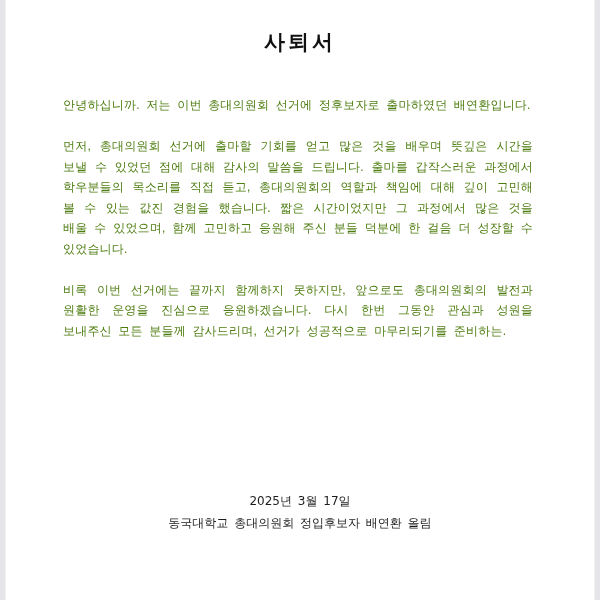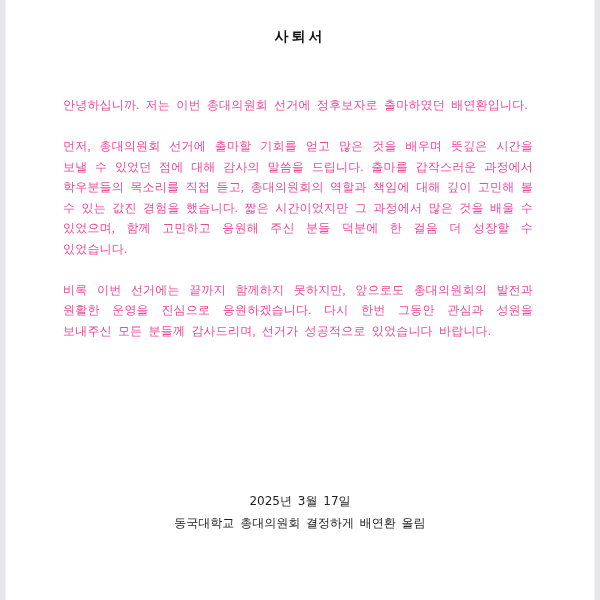--- a/index.html
+++ b/index.html
@@ -21,34 +21,34 @@
       border-right: 1px solid #f2f2f2;
       box-sizing: border-box;
     }
     .title {
       position: absolute;
       top: 28px;
       left: 0;
       width: 100%;
       text-align: center;
       font-family: "DejaVu Sans", sans-serif;
-      font-size: 14px;
+      font-size: 21px;
       font-weight: bold;
       color: #111;
       letter-spacing: 3px;
     }
     .body {
       position: absolute;
       left: 57px;
       top: 95px;
       width: 470px;
-      font-family: Liberation Serif, serif;
+      font-family: Liberation Sans, sans-serif;
       font-size: 12px;
       line-height: 20.5px;
-      color: #ec4899;
+      color: #4d7c0f;
       letter-spacing: 0.2px;
       word-spacing: 3px;
     }
     .para {
       margin: 0 0 20.5px 0;
       text-align: justify;
       word-break: keep-all;
     }
     .signature {
       position: absolute;
@@ -66,20 +66,20 @@
   </style>
 </head>
 <body>
 
 <div class="page">
   <div class="title">사퇴서</div>
 
   <div class="body">
     <p class="para">안녕하십니까. 저는 이번 총대의원회 선거에 정후보자로 출마하였던 배연환입니다.</p>
     <p class="para">먼저, 총대의원회 선거에 출마할 기회를 얻고 많은 것을 배우며 뜻깊은 시간을 보낼 수 있었던 점에 대해 감사의 말씀을 드립니다. 출마를 갑작스러운 과정에서 학우분들의 목소리를 직접 듣고, 총대의원회의 역할과 책임에 대해 깊이 고민해 볼 수 있는 값진 경험을 했습니다. 짧은 시간이었지만 그 과정에서 많은 것을 배울 수 있었으며, 함께 고민하고 응원해 주신 분들 덕분에 한 걸음 더 성장할 수 있었습니다.</p>
-    <p class="para">비록 이번 선거에는 끝까지 함께하지 못하지만, 앞으로도 총대의원회의 발전과 원활한 운영을 진심으로 응원하겠습니다. 다시 한번 그동안 관심과 성원을 보내주신 모든 분들께 감사드리며, 선거가 성공적으로 있었습니다 바랍니다.</p>
+    <p class="para">비록 이번 선거에는 끝까지 함께하지 못하지만, 앞으로도 총대의원회의 발전과 원활한 운영을 진심으로 응원하겠습니다. 다시 한번 그동안 관심과 성원을 보내주신 모든 분들께 감사드리며, 선거가 성공적으로 마무리되기를 준비하는.</p>
   </div>
 
   <div class="signature">
     <div>2025년 3월 17일</div>
-    <div>동국대학교 총대의원회 결정하게 배연환 올림</div>
+    <div>동국대학교 총대의원회 정입후보자 배연환 올림</div>
   </div>
 </div>
 
 </body></html>

